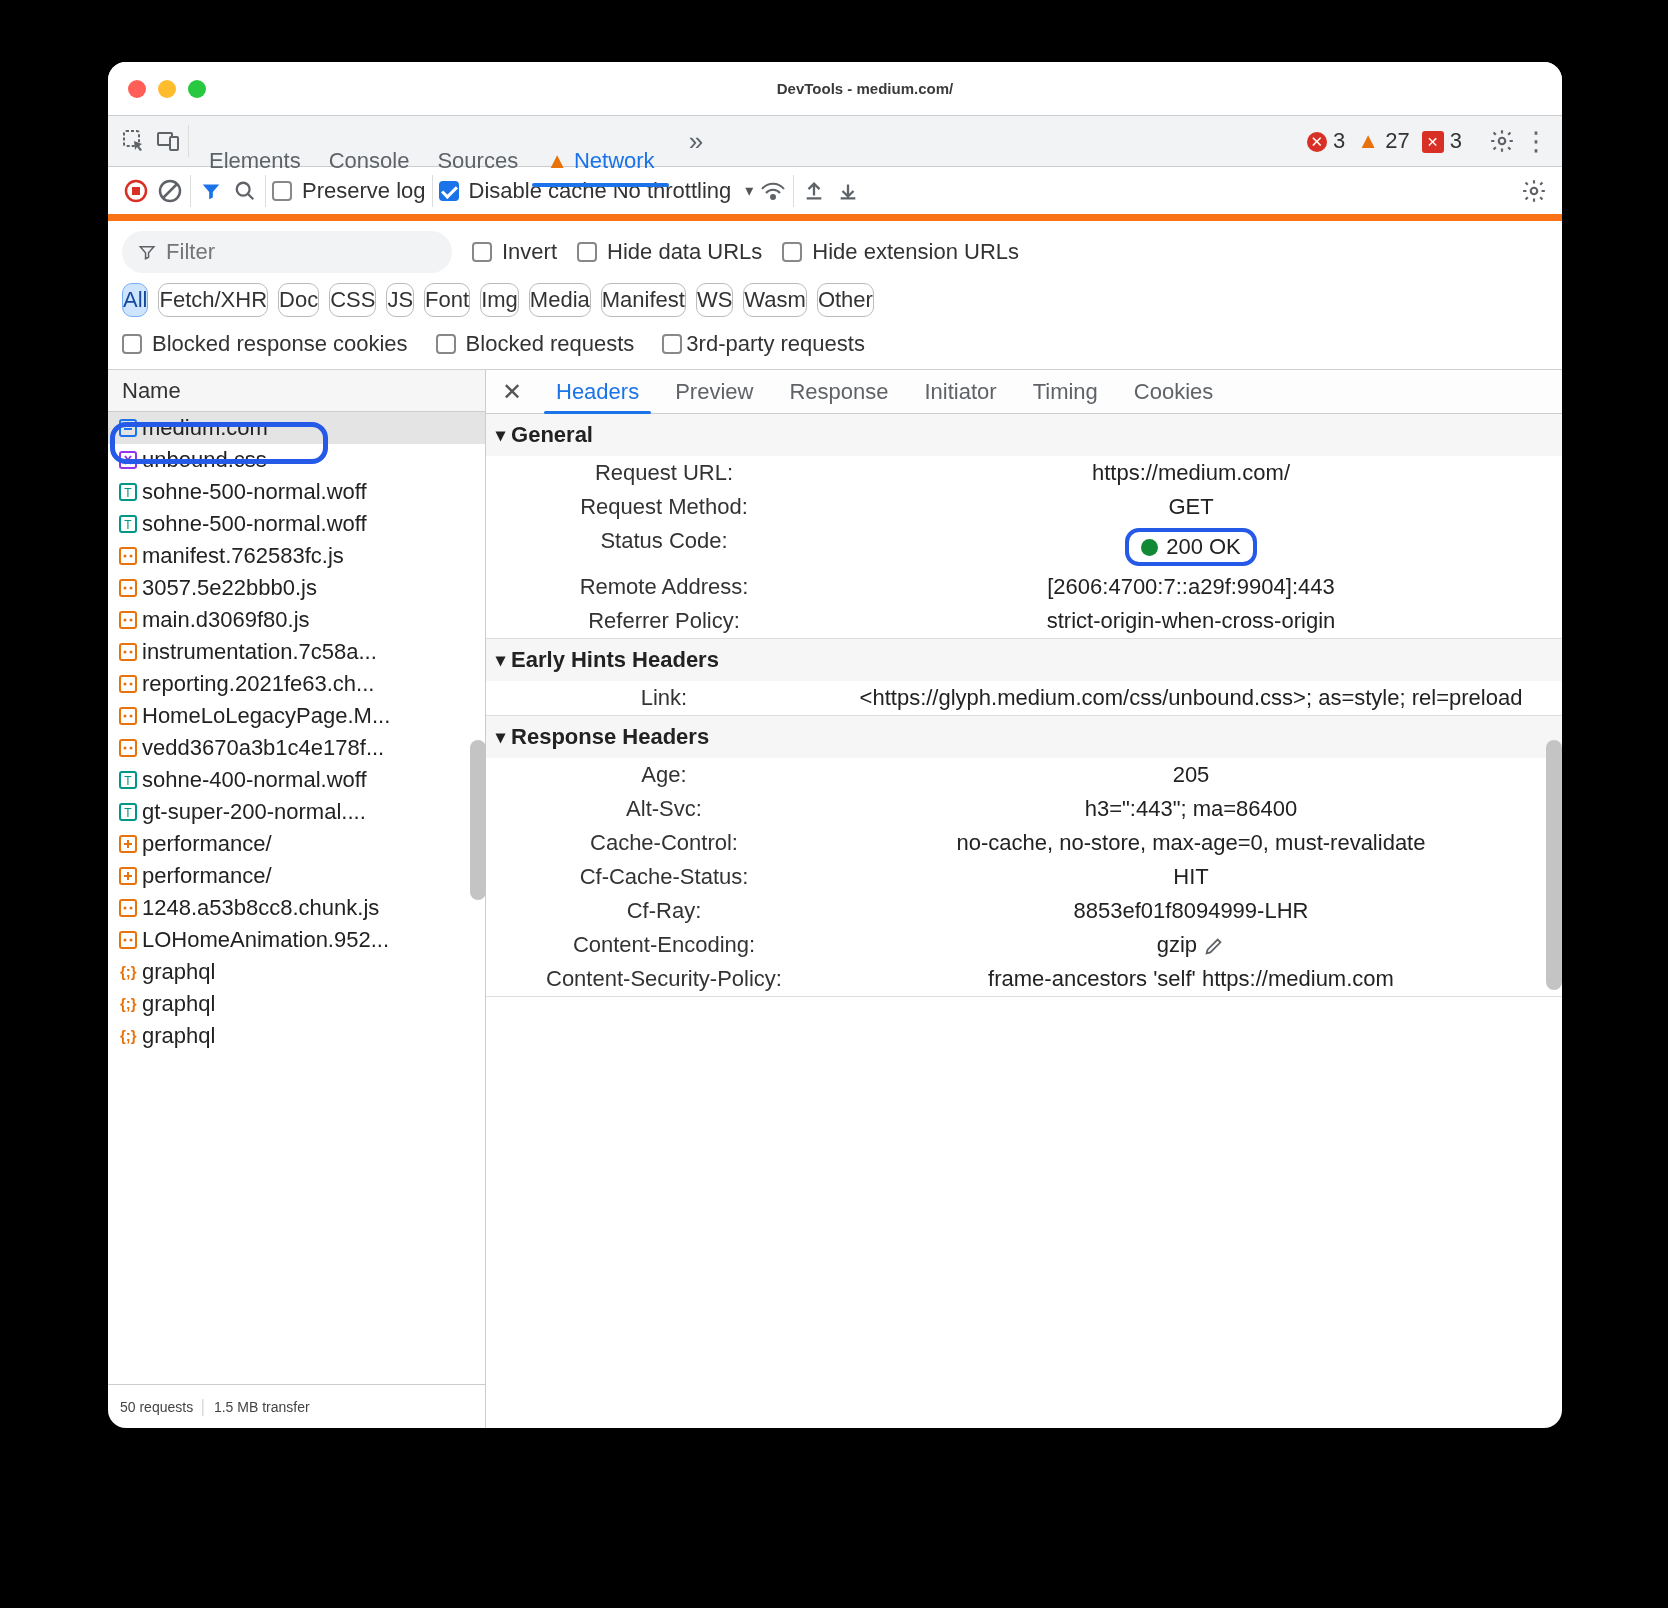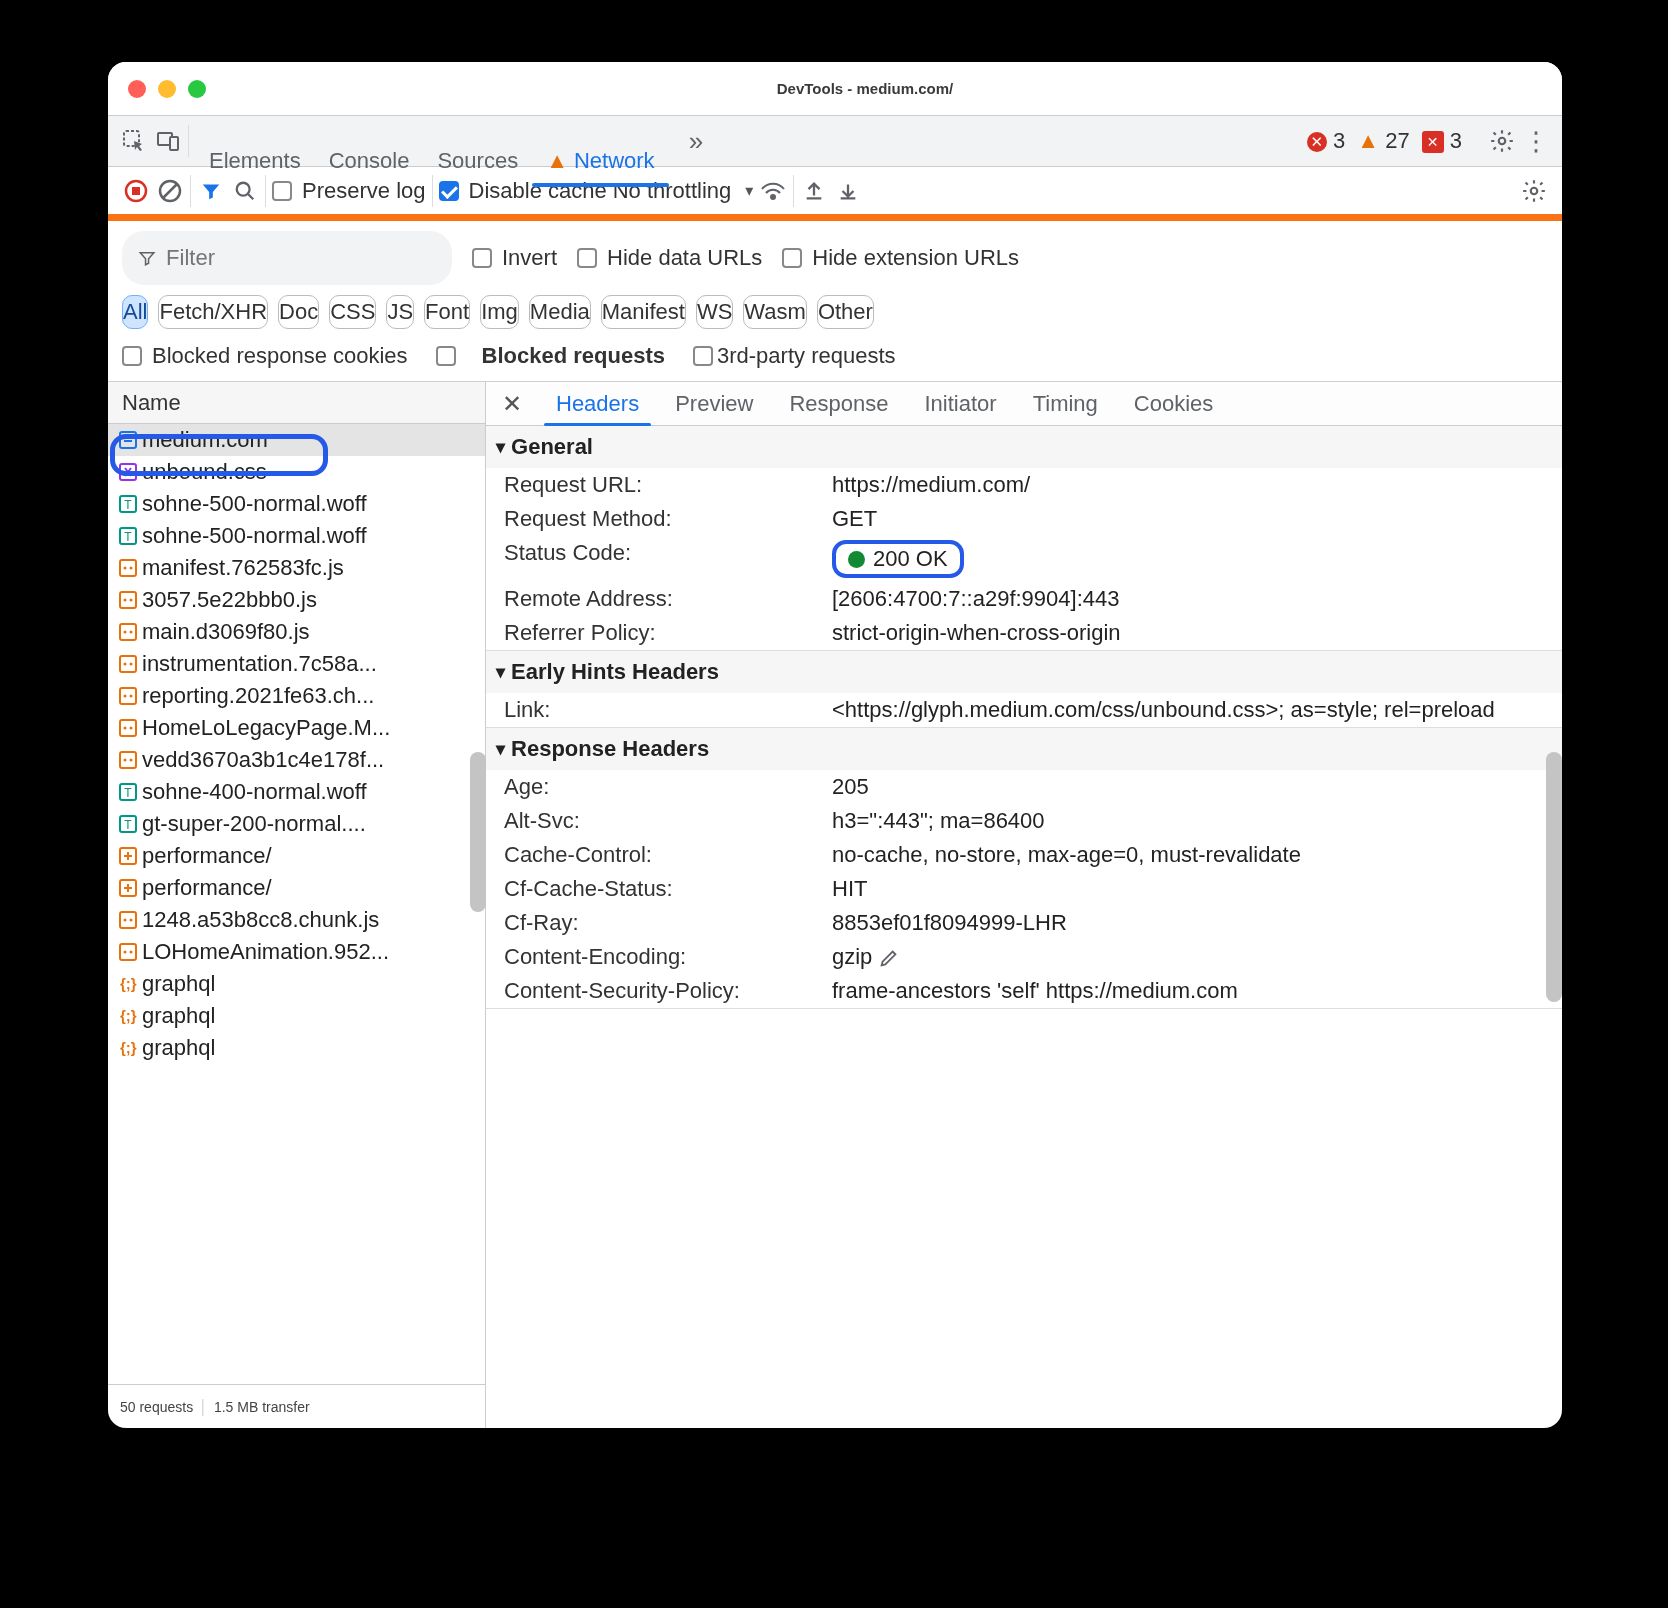--- a/index.html
+++ b/index.html
@@ -17,21 +17,21 @@
   .tab.sel::after{content:""; position:absolute; left:0; right:0; bottom:-1px; height:4px; background:#1a73e8; border-radius:2px;}
   .tabs .spacer{flex:1;}
   .counts{display:flex; align-items:center; gap:12px; color:#333; font-size:22px;}
   .row2{ height:54px; display:flex; align-items:center; border-bottom:7px solid #f97316; background:#fff; padding:0 14px; gap:6px;}
   .vsep{width:1px; height:32px; background:#ddd;}
   .check{width:20px; height:20px; border:2px solid #888; border-radius:4px; display:inline-block; vertical-align:middle;}
   .check.on{background:#1a73e8; border-color:#1a73e8; position:relative;}
   .check.on::after{content:""; position:absolute; left:4px; top:0px; width:6px; height:12px; border:solid #fff; border-width:0 3px 3px 0; transform:rotate(45deg);}
   .lbl{font-size:22px; color:#333;}
   .row3{ padding:10px 14px 0 14px; background:#fff; display:flex; align-items:center; gap:20px;}
-  .filterbox{display:flex; align-items:center; gap:10px; background:#f1f3f4; border-radius:22px; padding:6px 16px; width:330px; height:54px;}
+  .filterbox{display:flex; align-items:center; gap:10px; background:#f1f3f4; border-radius:22px; padding:6px 16px; width:330px; height:42px;}
   .filterbox input{border:0; background:transparent; font-size:22px; outline:none; width:100%;}
   .chips{padding:10px 14px 10px 14px; background:#fff; display:flex; gap:10px; align-items:center; flex-wrap:wrap;}
   .chip{border:1px solid #bbb; border-radius:10px; padding:3px 0; font-size:22px; color:#333; background:#fff;text-align:center;}
   .chip.sel{background:#cfe5ff; border-color:#77aef8; color:#134a99;}
   .chkrow{padding:4px 14px 12px 14px; display:flex; gap:28px; align-items:center; background:#fff; border-bottom:1px solid #d0d0d0;}
   .main{flex:1; display:flex; overflow:hidden; position:relative;}
   .left{width:378px; border-right:1px solid #ccc; display:flex; flex-direction:column;}
   .colhdr{height:42px; display:flex; align-items:center; padding:0 14px; font-size:22px; color:#333; border-bottom:1px solid #ccc; background:#f6f6f6;}
   .reqlist{flex:1; overflow:auto;}
   .reqitem{display:flex; align-items:center; gap:4px; padding:3px 10px; font-size:22px; color:#222; white-space:nowrap; overflow:hidden; text-overflow:ellipsis;}
@@ -41,21 +41,21 @@
   .right{flex:1; display:flex; flex-direction:column; overflow:hidden;}
   .dtabs{height:44px; display:flex; align-items:center; border-bottom:1px solid #ccc; background:#fdfdfd; padding:0 4px; gap:4px;}
   .dtab{padding:0 18px; font-size:22px; color:#5f6368; height:100%; display:flex; align-items:center; position:relative;}
   .dtab.sel{color:#1a73e8;}
   .dtab.sel::after{content:""; position:absolute; left:6px; right:6px; bottom:-1px; height:3px; background:#1a73e8; border-radius:2px;}
   .closex{width:44px; font-size:24px; color:#555; display:flex; align-items:center; justify-content:center;}
   .details{flex:1; overflow:auto; font-size:22px; color:#222;}
   .sect{border-bottom:1px solid #ddd;}
   .sect summary{list-style:none; cursor:pointer; padding:8px 10px; font-weight:600; color:#222; display:flex; align-items:center; gap:6px; background:#f6f6f6;}
   .sect summary::before{content:"▾"; font-size:18px;}
-  .kv{display:flex; padding:4px 12px 4px 18px; gap:8px; align-items:flex-start;}
+  .kv{display:flex; padding:4px 12px 4px 18px; gap:8px; align-items:flex-start;text-align:center;}
   .kv .k{width:320px; flex-shrink:0; color:#333;}
   .kv .v{color:#222; flex:1; word-break:break-word;}
   .statuspill{display:inline-flex; align-items:center; gap:8px; border:4px solid #2559e7; border-radius:14px; padding:2px 12px;}
   .greendot{width:17px; height:17px; border-radius:50%; background:#128935;}
   .box-anno{position:absolute; border:5px solid #2559e7; border-radius:16px; pointer-events:none; z-index:50;}
   .scrollthumb-left{position:absolute; left:362px; top:370px; width:16px; height:160px; background:#c4c4c4; border-radius:8px;}
   .scrollthumb-right{position:absolute; right:0px; top:370px; width:16px; height:250px; background:#c4c4c4; border-radius:8px;}
   svg{display:block;}
 </style>
 </head>
@@ -209,21 +209,21 @@
       <span class="chip">WS</span>
       <span class="chip">Wasm</span>
       <span class="chip">Other</span>
     </div>
 
   <div class="chkrow">
     <label style="display:flex;align-items:center;gap:10px;">
         <span class="check"></span>
         <span class="lbl">Blocked response cookies</span>
       </label>
-    <label style="display:flex;align-items:center;gap:26px;font-weight:bold;">
+    <label style="display:flex;align-items:center;gap:10px;">
         <span class="check"></span>
         <span class="lbl">Blocked requests</span>
       </label>
     <label style="display:flex;align-items:center;gap:4px;">
         <span class="check"></span>
         <span class="lbl">3rd-party requests</span>
       </label>
   </div>
 
   <div class="main">

